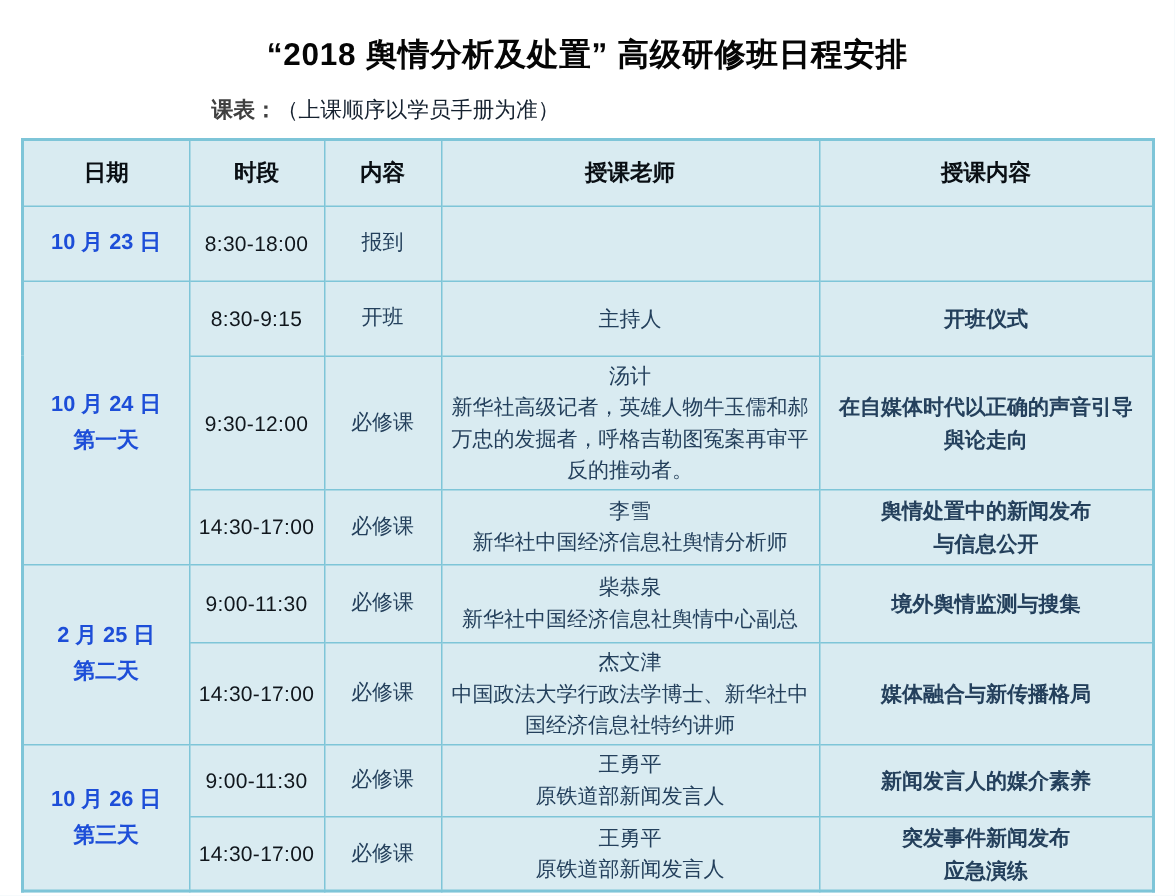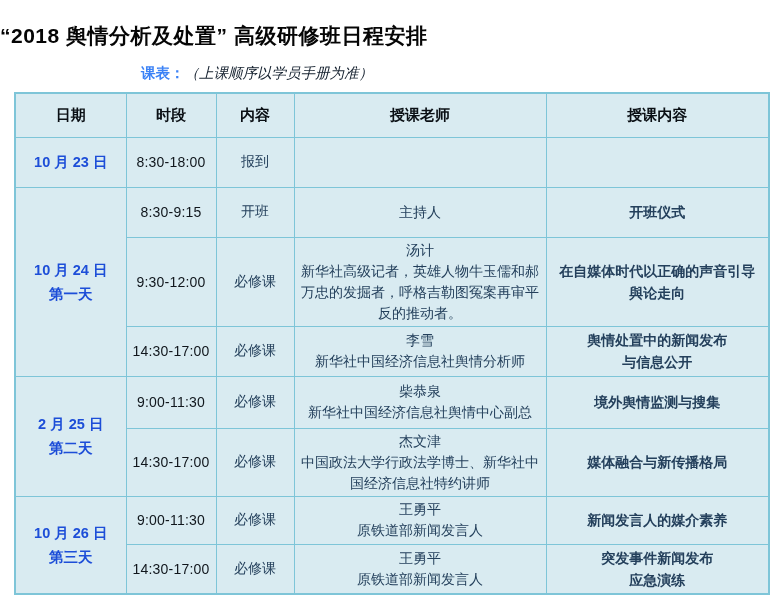--- a/index.html
+++ b/index.html
@@ -8,34 +8,34 @@
     width: 783px; height: 597px;
     position: relative;
     overflow: hidden;
     font-family: "Liberation Sans", "DejaVu Sans", sans-serif;
     color: #13202e;
   }
   .doc-title {
     position: absolute;
     top: 22px; left: 0;
     width: 100%;
-    text-align: left;
+    text-align: center;
     font-size: 21px;
     font-weight: bold;
     color: #050505;
     letter-spacing: 0.5px;
   }
   .subtitle {
     position: absolute;
     top: 64px; left: 141px;
     font-size: 14.5px;
     color: #101826;
   }
-  .subtitle-label { font-weight: bold; color: #3b82f6; }
-  .subtitle-note { font-weight: normal; color: #15212f; font-style: italic; }
+  .subtitle-label { font-weight: bold; color: #404040; }
+  .subtitle-note { font-weight: normal; color: #15212f; }
 
   table.schedule {
     position: absolute;
     top: 92px; left: 14px;
     width: 754px;
     border-collapse: collapse;
     table-layout: fixed;
     background: #d9ebf1;
   }
   table.schedule th, table.schedule td {

